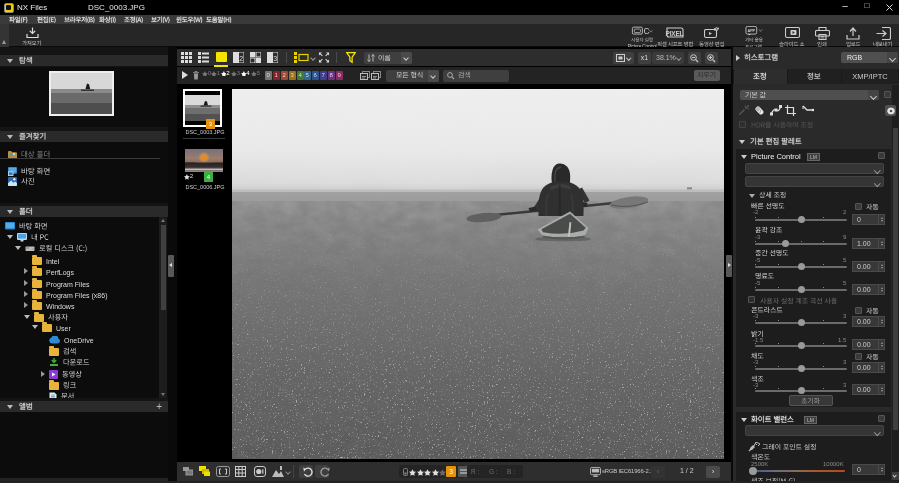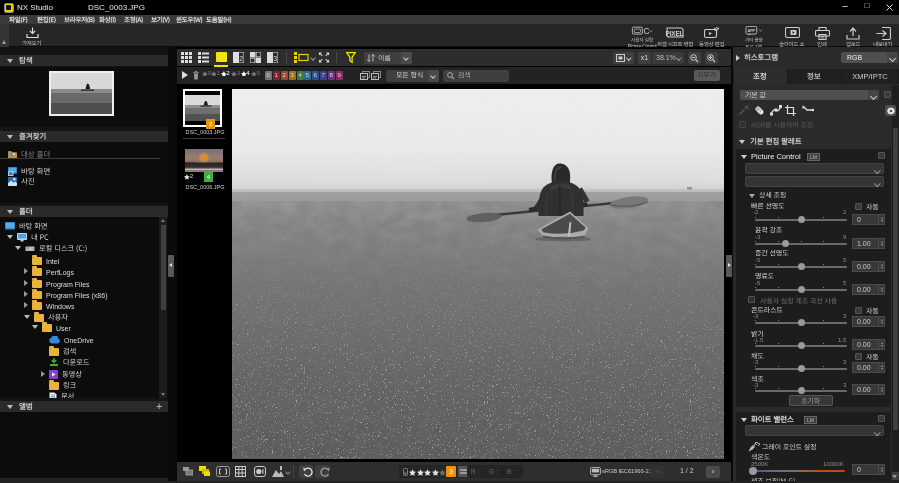--- a/index.html
+++ b/index.html
@@ -65,21 +65,21 @@
 .rng { position:absolute; color:#8a8a8a; font-size:6px; }
 .clbl { position:absolute; top:3.5px; width:6.5px; height:9.5px; color:#dcdcdc; font-size:6px; text-align:center; line-height:9.5px; border-radius:1px; }
 .bbtn { position:absolute; top:5px; width:14px; height:13px; background:#3e3e3e; border-radius:2px; }
 .kt { display:block; } .kti { display:inline-block; vertical-align:-1px; } .tbtn .kt { margin-left:auto; margin-right:auto; }
 </style></head>
 <body>
 <div id="app">
 
 <div id="titlebar" class="abs">
   <div id="appicon"></div>
-  <span class="t" style="left:17px;">NX Studio</span>
+  <span class="t" style="left:17px;">NX Files</span>
   <span class="t" style="left:88px;">DSC_0003.JPG</span>
   <span class="winbtn" style="left:838px;">–</span>
   <span class="winbtn" style="left:860px;font-size:8px;top:1px;">□</span>
   <svg class="abs" style="left:886px;top:4px;" width="7" height="7" viewBox="0 0 7 7">
         <path d="M0.5 0.5 L6.5 6.5 M6.5 0.5 L0.5 6.5" stroke="#ddd" stroke-width="1"></path>
       </svg>
 </div>
 
 <div id="menubar" class="abs">
   <span style="left:9px;">

